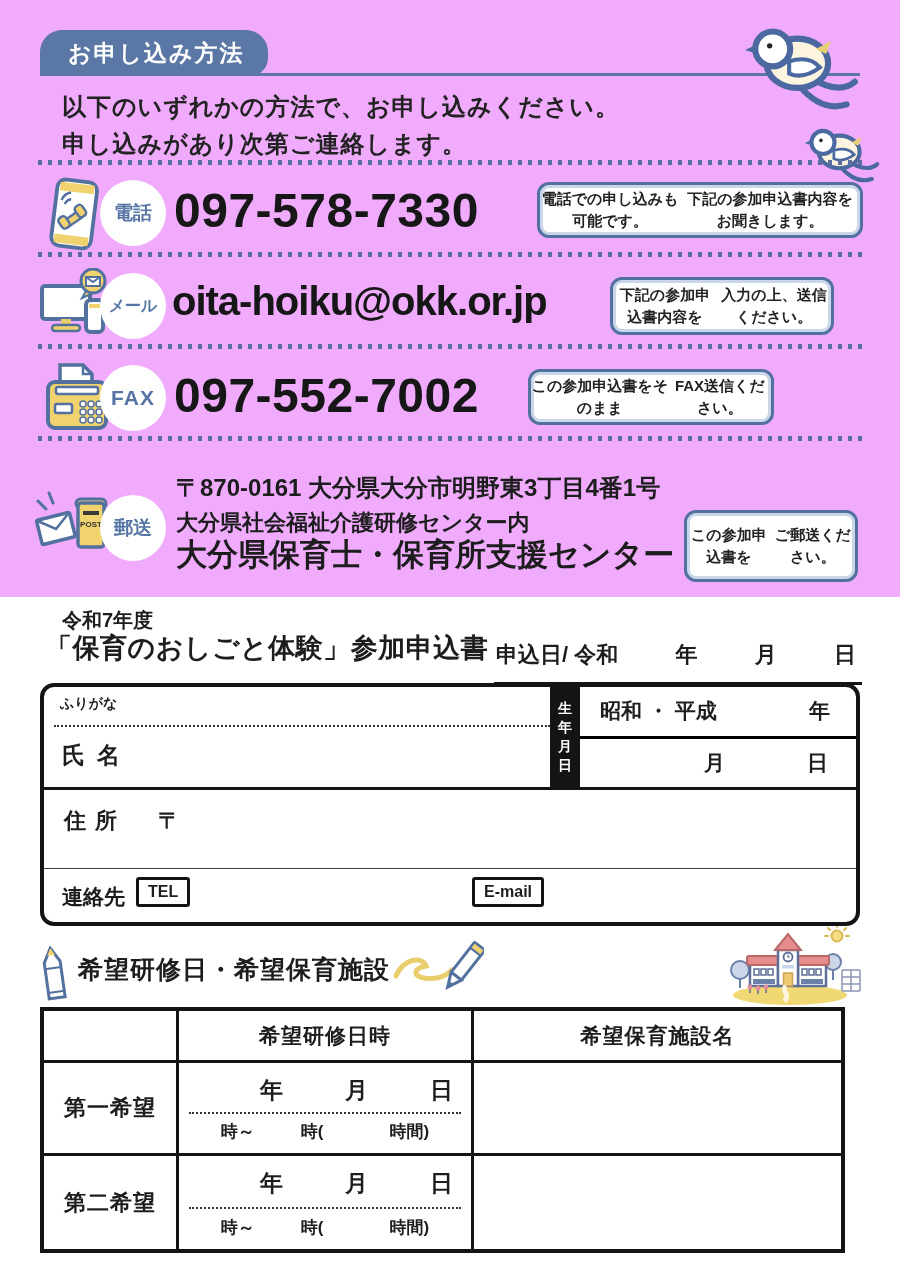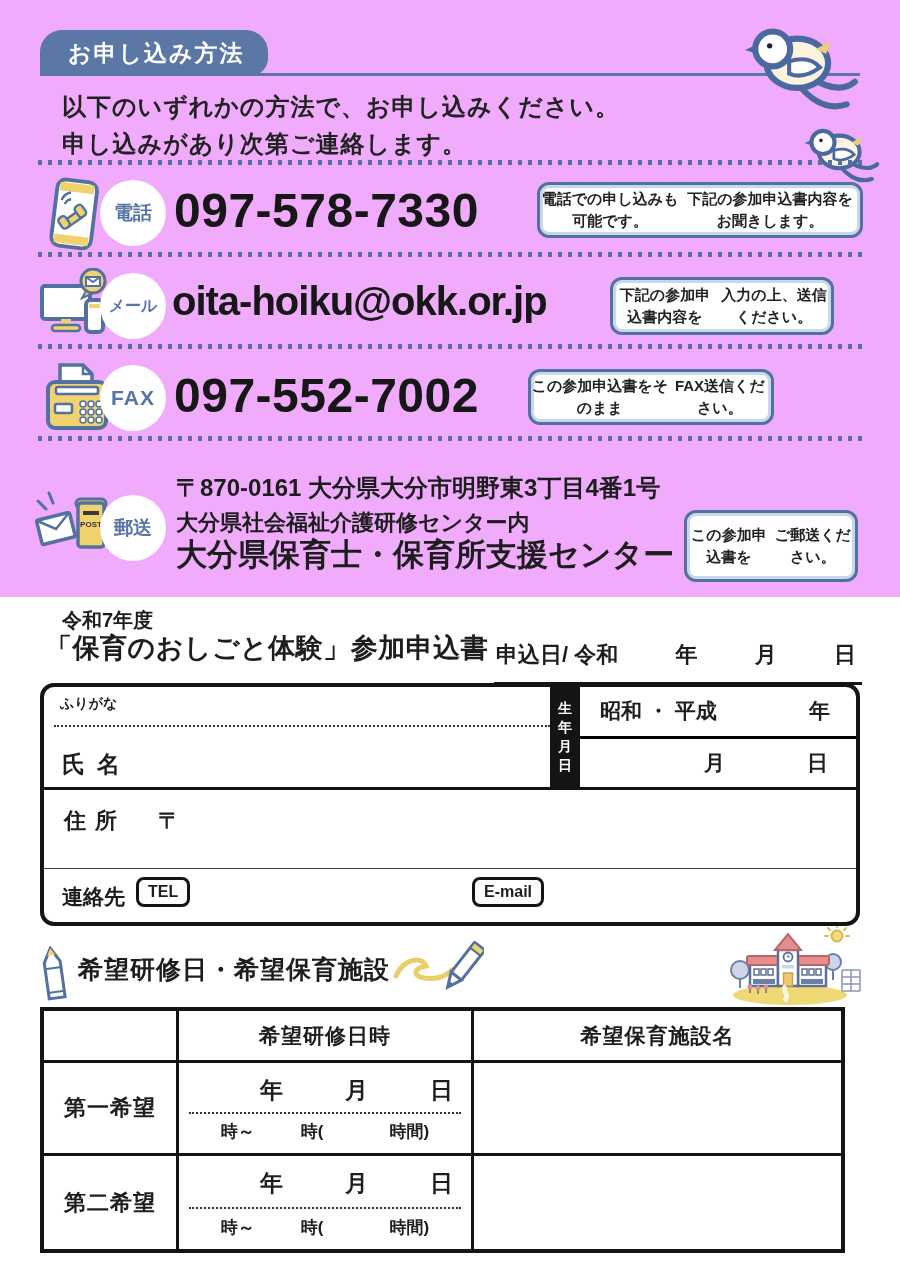--- a/index.html
+++ b/index.html
@@ -53,34 +53,34 @@
   .fiscal{left:62px;top:607px;font-size:20px;font-weight:800}
   .title{left:45px;top:630px;font-size:27px;font-weight:800;letter-spacing:0.5px;white-space:nowrap}
   .applydate{left:494px;top:640px;width:368px;display:flex;justify-content:space-between;align-items:baseline;
              font-size:22px;font-weight:800;border-bottom:3px solid #161616;padding:0 6px 12px 2px}
 
   .formtable{left:40px;top:683px;width:820px;height:243px;border:4px solid #141414;border-radius:14px;background:#fff;overflow:hidden}
   .frow1{height:103px;display:flex;border-bottom:3px solid #141414}
   .namecell{width:506px;position:relative}
   .furigana{position:absolute;left:16px;top:8px;font-size:14px;font-weight:bold}
   .fdots{position:absolute;left:10px;right:0;top:38px;border-bottom:2px dotted #333}
-  .namelabel{position:absolute;left:18px;top:62px;font-size:23px;font-weight:800;letter-spacing:12px}
+  .namelabel{position:absolute;left:18px;top:53px;font-size:23px;font-weight:800;letter-spacing:12px}
   .birthbar{width:30px;background:#141414;color:#fff;display:flex;align-items:center;justify-content:center}
   .birthbar span{display:block;width:16px;font-size:14px;font-weight:bold;line-height:1.35;text-align:center;word-break:break-all}
   .birthcell{flex:1;display:flex;flex-direction:column}
   .birthtop{flex:1;display:flex;align-items:center;justify-content:space-between;padding:0 26px 0 20px;
             font-size:21px;font-weight:800;border-bottom:3px solid #000000}
   .birthbottom{flex:1;display:flex;align-items:center;justify-content:flex-end;gap:82px;padding-right:28px;
                font-size:21px;font-weight:800}
   .frow2{height:79px;border-bottom:1px solid #404040;padding:16px 0 0 20px;font-size:22px;font-weight:800}
   .lsp{letter-spacing:9px}
   .addrmark{margin-left:26px;letter-spacing:0}
   .frow3{height:53px;position:relative}
   .contactlabel{position:absolute;left:18px;top:14px;font-size:21px;font-weight:800}
-  .chip{position:absolute;top:8px;border:3px solid #141414;border-radius:8px;background:#fff;font-size:16px;font-weight:800;padding:3px 9px}
+  .chip{position:absolute;top:8px;border:3px solid #141414;border-radius:3px;background:#fff;font-size:16px;font-weight:800;padding:3px 9px}
   .chip-tel{left:92px}
   .chip-email{left:428px}
 
   
   .crayon{left:40px;top:946px;width:28px;height:58px}
   .schedtitle{left:78px;top:953px;font-size:25px;font-weight:800;letter-spacing:1px;white-space:nowrap}
   .pencil{left:390px;top:940px;width:94px;height:64px}
   .school{left:730px;top:926px;width:132px;height:80px}
 
   .schedtable{left:40px;top:1007px;width:805px;height:246px;border:4px solid #141414;background:#fff;

